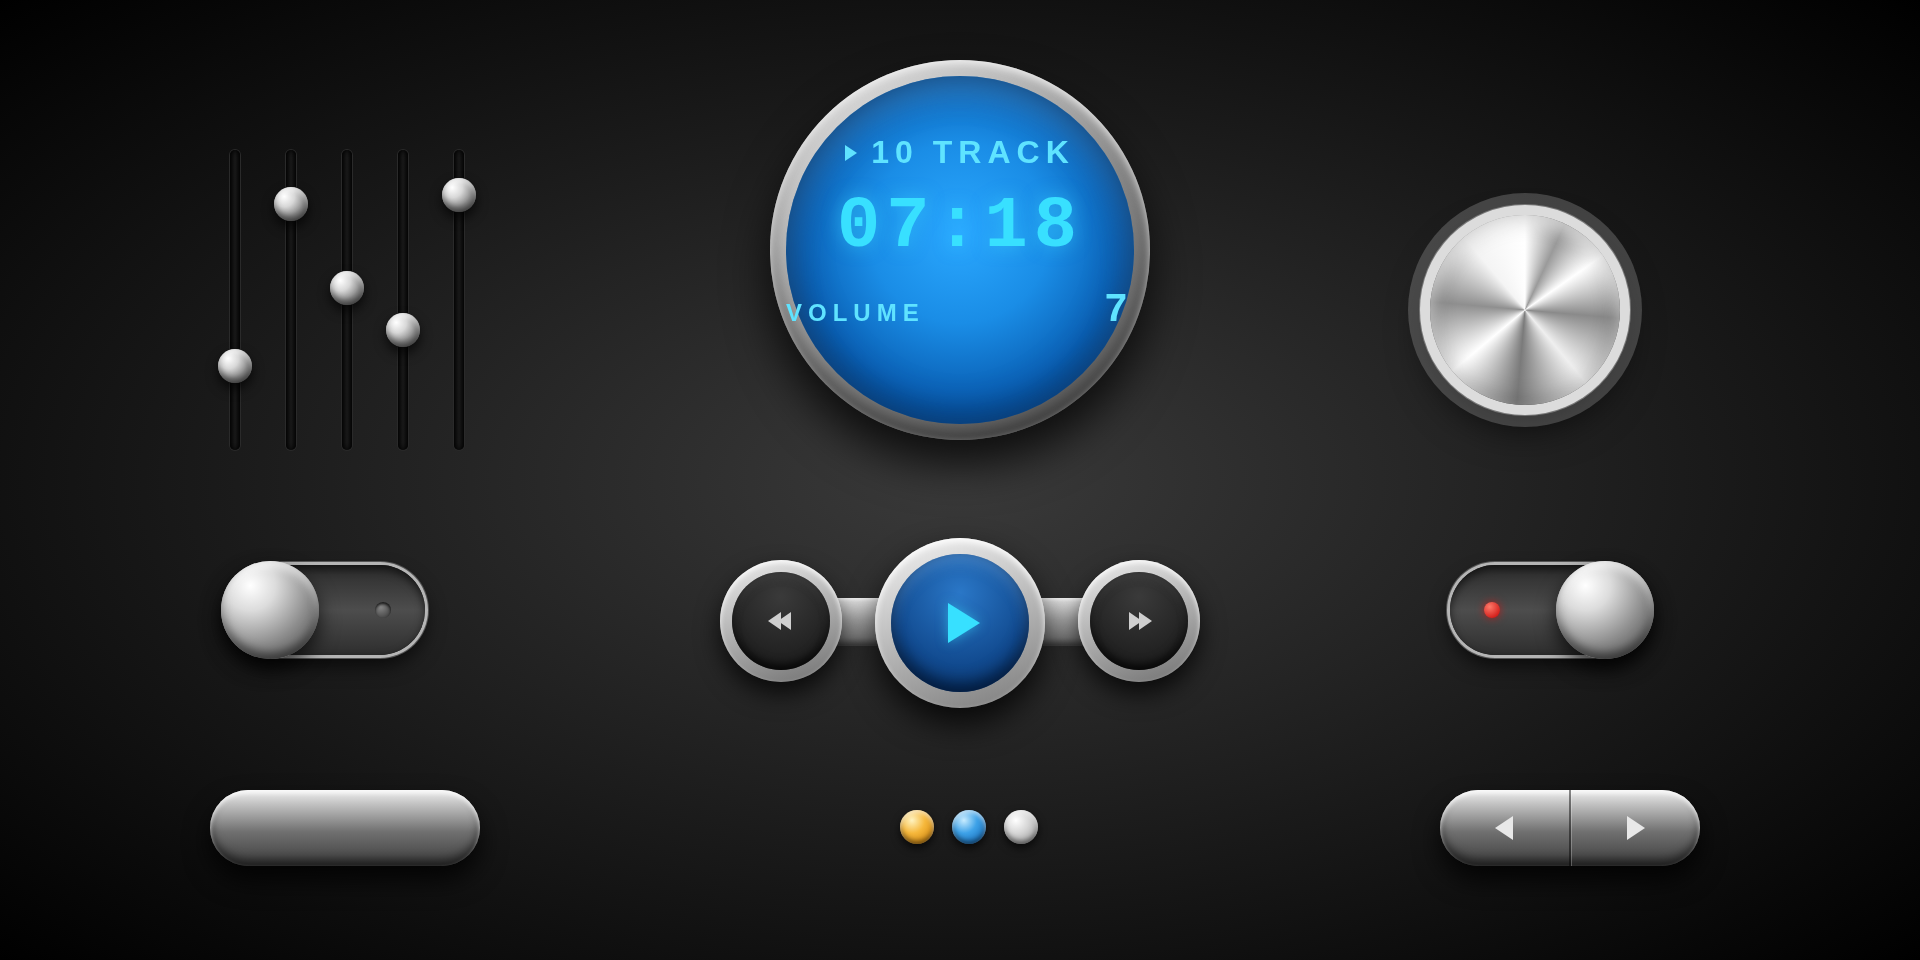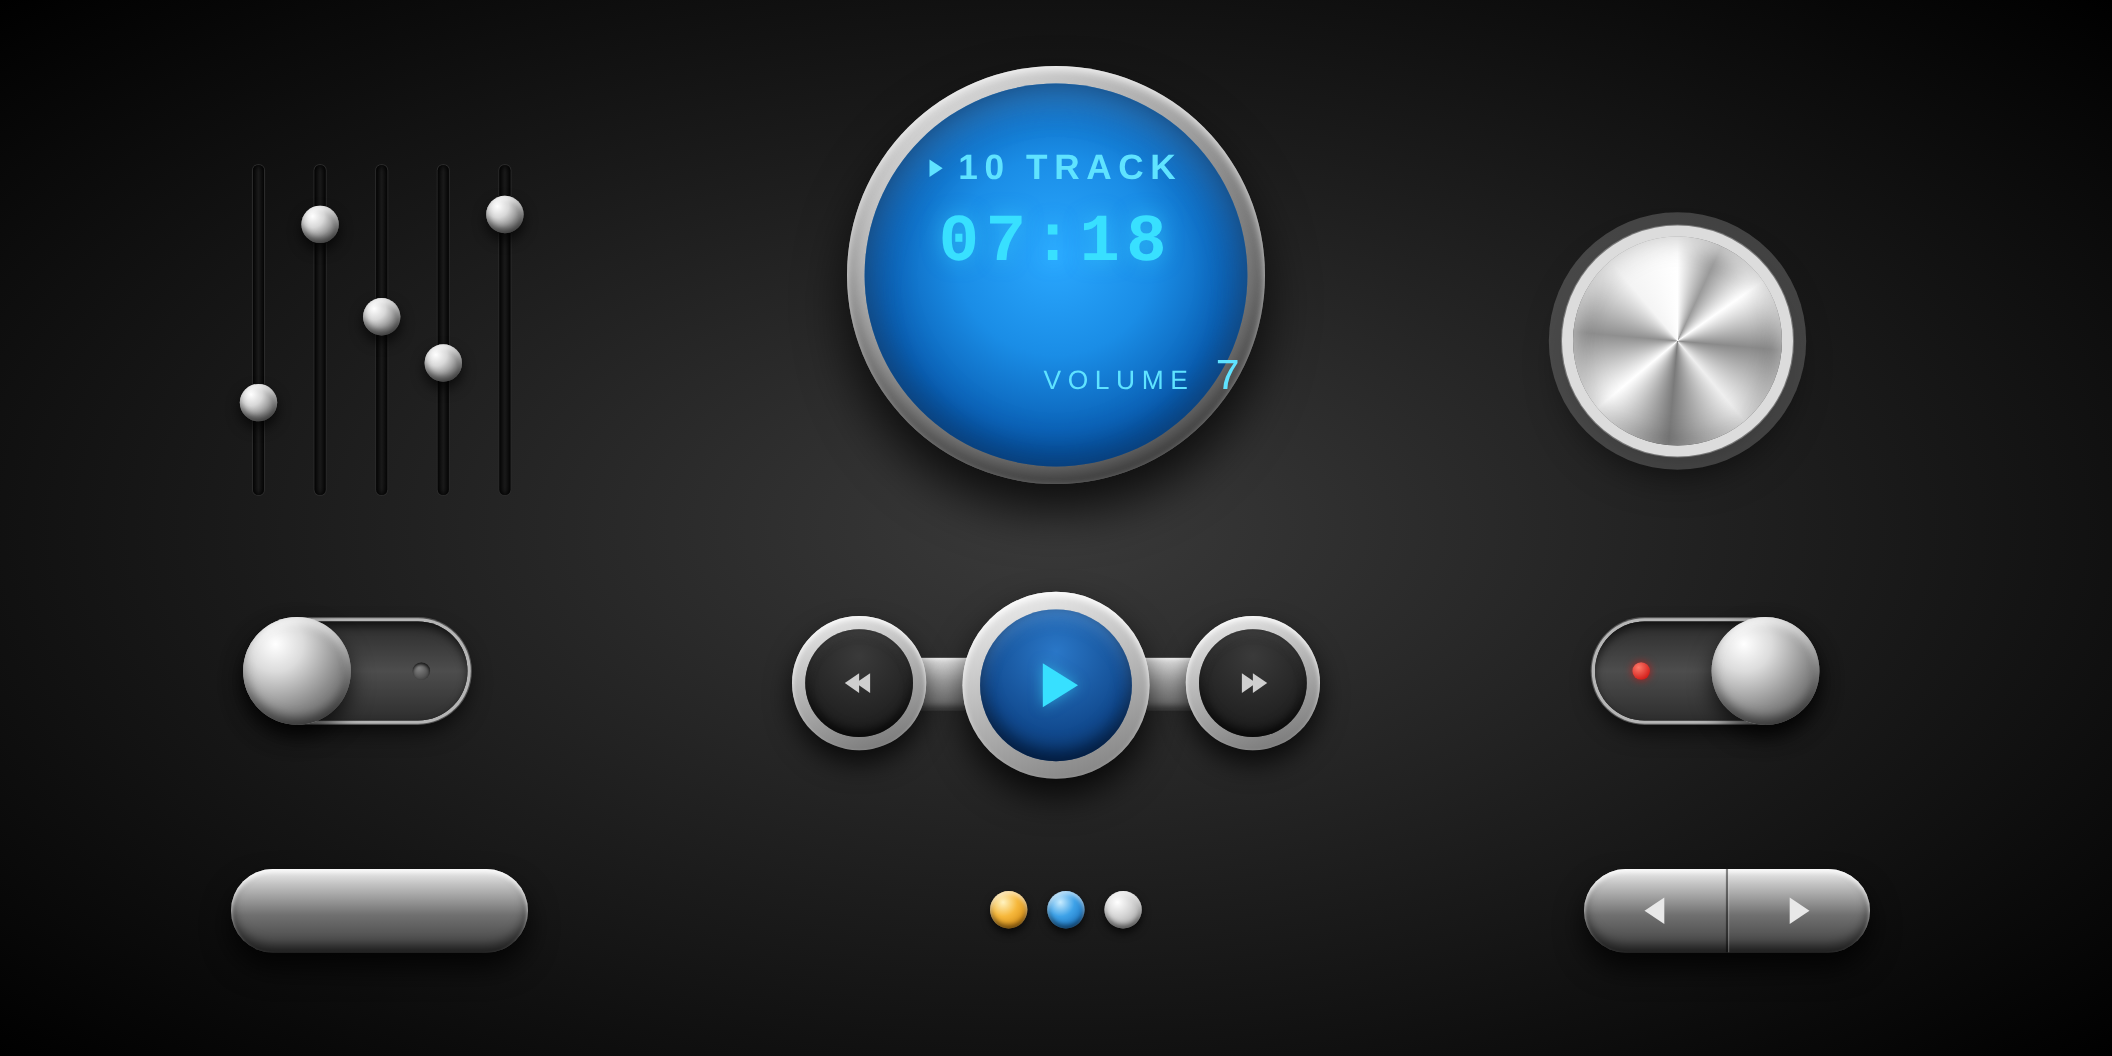--- a/index.html
+++ b/index.html
@@ -19,24 +19,24 @@
   .dial{position:absolute;left:770px;top:60px;width:380px;height:380px;border-radius:50%;
     background:linear-gradient(145deg,#fafafa 0%,#cfcfcf 18%,#8a8a8a 55%,#555 100%);
     box-shadow:0 25px 45px rgba(0,0,0,.75),inset 0 4px 8px rgba(255,255,255,.8),inset 0 -10px 20px rgba(0,0,0,.5)}
   .dial-inner{position:absolute;inset:16px;border-radius:50%;
     background:radial-gradient(circle at 50% 45%,#2aa8ff 0%,#1a8de6 35%,#0b63b8 62%,#063d7c 85%,#042754 100%);
     box-shadow:inset 0 0 40px rgba(0,40,90,.9),inset 0 15px 30px rgba(150,220,255,.35)}
   .lcd-row1{position:absolute;top:58px;left:0;right:0;display:flex;justify-content:center;align-items:center;gap:14px;
     color:#5fe3ff;font-size:32px;letter-spacing:6px;font-weight:600}
   .lcd-row1 .tri{width:0;height:0;border-style:solid;border-width:8px 0 8px 12px;border-color:transparent transparent transparent #5fe3ff}
   .lcd-time{position:absolute;top:110px;left:0;right:0;text-align:center;color:#38e0ff;
-    font-family:"DS-Digital","Courier New",monospace;font-size:61px;letter-spacing:6px;font-weight:600;
+    font-family:"DS-Digital","Courier New",monospace;font-size:72px;letter-spacing:6px;font-weight:600;
     text-shadow:0 0 18px rgba(60,220,255,.5)}
-  .lcd-row3{position:absolute;top:246px;left:0;right:0;display:flex;justify-content:flex-end;align-items:baseline;gap:18px;
-    color:#5fe3ff;font-size:24px;letter-spacing:6px;font-weight:400}
+  .lcd-row3{position:absolute;top:212px;left:0;right:0;display:flex;justify-content:space-between;align-items:baseline;gap:18px;
+    color:#5fe3ff;font-size:24px;letter-spacing:6px;font-weight:700}
   .lcd-row3 .num{font-family:"DS-Digital","Courier New",monospace;font-size:40px}
 
   
   .metal-knob{position:absolute;left:1430px;top:215px;width:190px;height:190px;border-radius:50%;cursor:grab;
     background:
       conic-gradient(#fff 0deg,#9a9a9a 25deg,#fff 55deg,#8a8a8a 95deg,#efefef 140deg,#7a7a7a 185deg,#fff 230deg,#8f8f8f 275deg,#f4f4f4 320deg,#fff 360deg);
     box-shadow:0 0 0 10px #dcdcdc,0 0 0 11px #777,0 0 0 22px rgba(200,200,200,.25),0 20px 40px rgba(0,0,0,.8),
       inset 0 0 25px rgba(0,0,0,.25),inset 0 8px 15px rgba(255,255,255,.8)}
 
   

